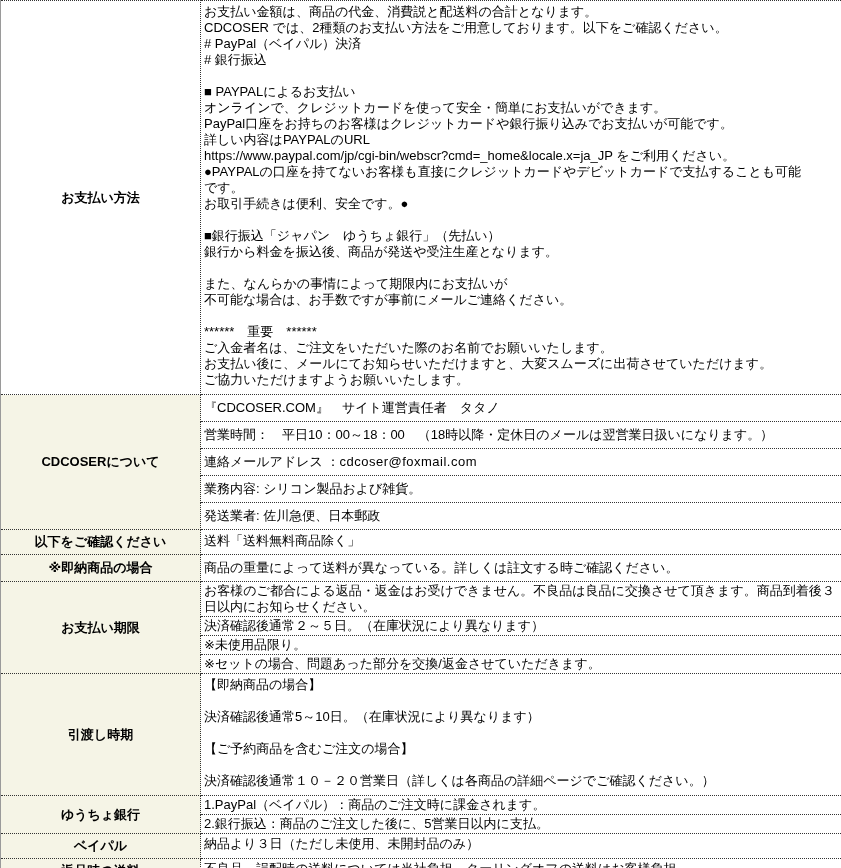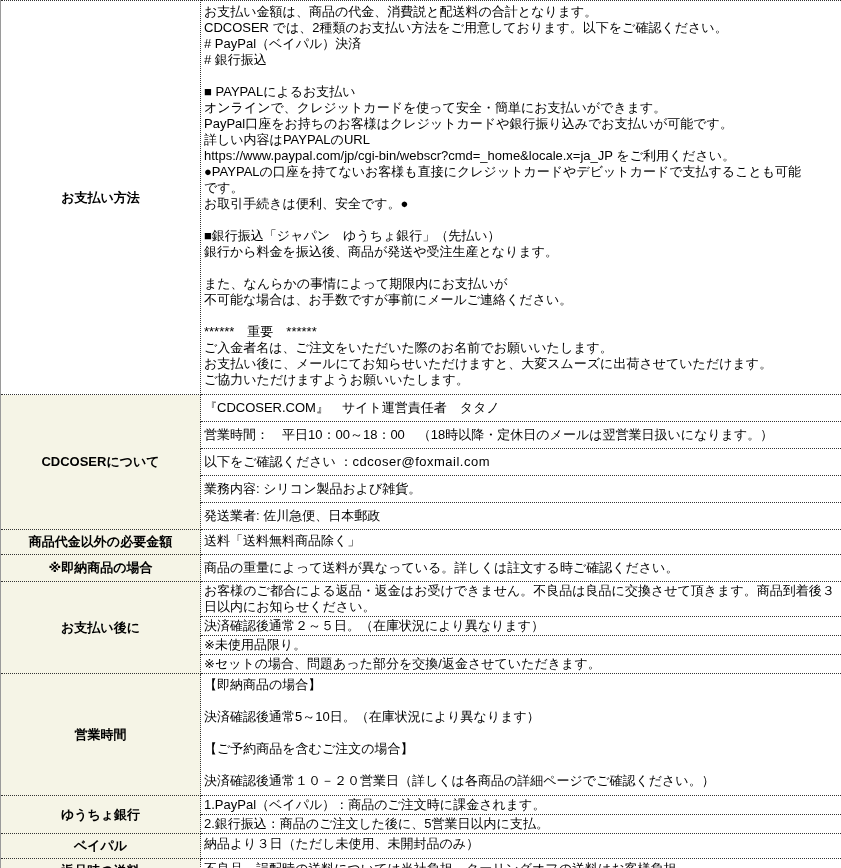--- a/index.html
+++ b/index.html
@@ -82,55 +82,55 @@
   </tr>
 
   <tr>
     <th class="lbl" rowspan="5">CDCOSERについて</th>
     <td class="val val-pad">『CDCOSER.COM』　サイト運営責任者　タタノ</td>
   </tr>
   <tr>
     <td class="val val-pad">営業時間：　平日10：00～18：00　（18時以降・定休日のメールは翌営業日扱いになります。）</td>
   </tr>
   <tr>
-    <td class="val val-pad"><span>以下をご確認ください ：</span><b class="email">cdcoser@foxmail.com</b></td>
+    <td class="val val-pad"><span>連絡メールアドレス ：</span><b class="email">cdcoser@foxmail.com</b></td>
   </tr>
   <tr>
     <td class="val val-pad">業務内容: シリコン製品および雑貨。</td>
   </tr>
   <tr>
     <td class="val val-pad">発送業者: 佐川急便、日本郵政</td>
   </tr>
 
   <tr>
-    <th class="lbl">商品代金以外の必要金額</th>
+    <th class="lbl">以下をご確認ください</th>
     <td class="val" style="padding:3px">送料「送料無料商品除く」</td>
   </tr>
 
   <tr>
     <th class="lbl">※即納商品の場合</th>
     <td class="val val-pad">商品の重量によって送料が異なっている。詳しくは註文する時ご確認ください。</td>
   </tr>
 
   <tr>
-    <th class="lbl" rowspan="4">お支払い後に</th>
+    <th class="lbl" rowspan="4">お支払い期限</th>
     <td class="val">お客様のご都合による返品・返金はお受けできません。不良品は良品に交換させて頂きます。商品到着後３日以内にお知らせください。</td>
   </tr>
   <tr>
     <td class="val">決済確認後通常２～５日。（在庫状況により異なります）</td>
   </tr>
   <tr>
     <td class="val">※未使用品限り。</td>
   </tr>
   <tr>
     <td class="val">※セットの場合、問題あった部分を交換/返金させていただきます。</td>
   </tr>
 
   <tr>
-    <th class="lbl">営業時間</th>
+    <th class="lbl">引渡し時期</th>
     <td class="val val-big">【即納商品の場合】
 
 決済確認後通常5～10日。（在庫状況により異なります）
 
 【ご予約商品を含むご注文の場合】
 
 決済確認後通常１０－２０営業日（詳しくは各商品の詳細ページでご確認ください。）</td>
   </tr>
 
   <tr>

